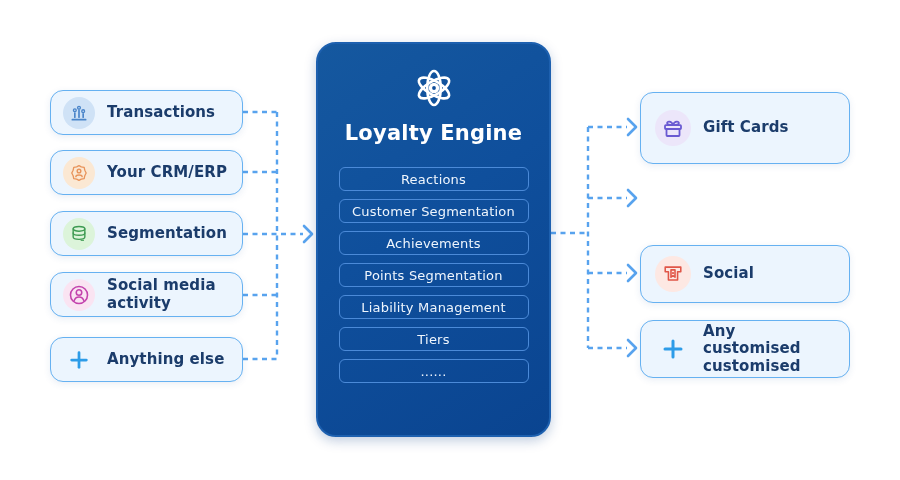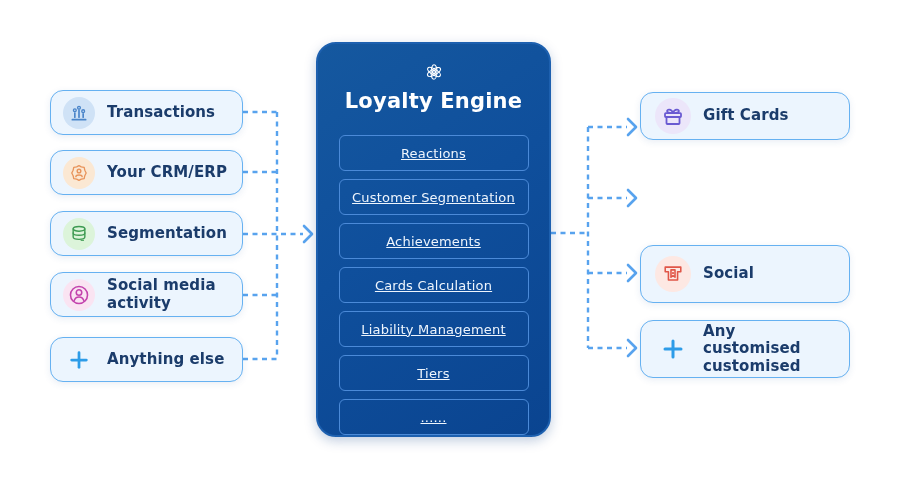--- a/index.html
+++ b/index.html
@@ -10,21 +10,21 @@
   .connectors{position:absolute;left:0;top:0;width:900px;height:480px;z-index:0;}
 
   
   .card{
     position:absolute;display:flex;align-items:center;gap:12px;
     background:#ecf5fe;border:1.6px solid #66b1f1;border-radius:13px;
     box-shadow:0 2px 7px rgba(35,92,160,0.10);z-index:2;box-sizing:border-box;
     padding:0 12px;
   }
   .card.left{left:50px;width:193px;height:45px;}
-  .card.right{left:640px;width:210px;height:48px;padding:0 14px;}
+  .card.right{left:640px;width:210px;height:72px;padding:0 14px;}
   .card-label{
     font-size:15px;font-weight:bold;color:#1b3c6b;line-height:1.15;letter-spacing:.1px;
   }
   .icon-wrap{
     flex:0 0 auto;display:flex;align-items:center;justify-content:center;
     width:32px;height:32px;border-radius:50%;
   }
   .card.right .icon-wrap{width:36px;height:36px;}
   .icon-wrap svg{display:block;}
 
@@ -35,23 +35,23 @@
     border:2px solid #1d60af;border-radius:20px;box-sizing:border-box;
     display:flex;flex-direction:column;align-items:center;padding-top:16px;
     box-shadow:0 4px 12px rgba(10,60,130,0.25);
   }
   .engine-icon{width:56px;height:56px;}
   .engine-title{
     margin-top:5px;color:#ffffff;font-size:21px;font-weight:bold;letter-spacing:.2px;
   }
   .engine-list{margin-top:22px;display:flex;flex-direction:column;gap:8px;}
   .engine-item{
-    width:190px;height:36px;box-sizing:border-box;border:1.2px solid #4b8ad8;
+    width:190px;height:24px;box-sizing:border-box;border:1.2px solid #4b8ad8;
     border-radius:6px;display:flex;align-items:center;justify-content:center;
-    color:#eef5fd;font-size:13px;letter-spacing:.2px;text-decoration:underline;
+    color:#eef5fd;font-size:13px;letter-spacing:.2px;
   }
 </style>
 </head>
 <body>
 
 <div class="canvas">
 
   <svg class="connectors" viewBox="0 0 900 480" fill="none">
     <g stroke="#58a3ee" stroke-width="2.4" stroke-dasharray="5 4.5">
 
@@ -146,21 +146,21 @@
         <ellipse cx="28" cy="28" rx="17" ry="6.8" transform="rotate(150 28 28)"></ellipse>
       </g>
       <circle cx="28" cy="28" r="5.2" fill="#ffffff"></circle>
       <circle cx="28" cy="28" r="1.9" fill="#0e4e9b"></circle>
     </svg>
     <div class="engine-title">Loyalty Engine</div>
     <div class="engine-list">
       <div class="engine-item">Reactions</div>
       <div class="engine-item">Customer Segmentation</div>
       <div class="engine-item">Achievements</div>
-      <div class="engine-item">Cards Calculation</div>
+      <div class="engine-item">Points Segmentation</div>
       <div class="engine-item">Liability Management</div>
       <div class="engine-item">Tiers</div>
       <div class="engine-item">......</div>
     </div>
   </div>
 
   <div class="card right" style="top:92px">
     <span class="icon-wrap" style="background:#ece6fa">
       <svg width="24" height="24" viewBox="0 0 24 24" stroke="#6a5ad2" stroke-width="1.8" fill="none" stroke-linecap="round" stroke-linejoin="round">
         <rect x="4" y="9.2" width="16" height="3.8" rx="0.8"></rect>

